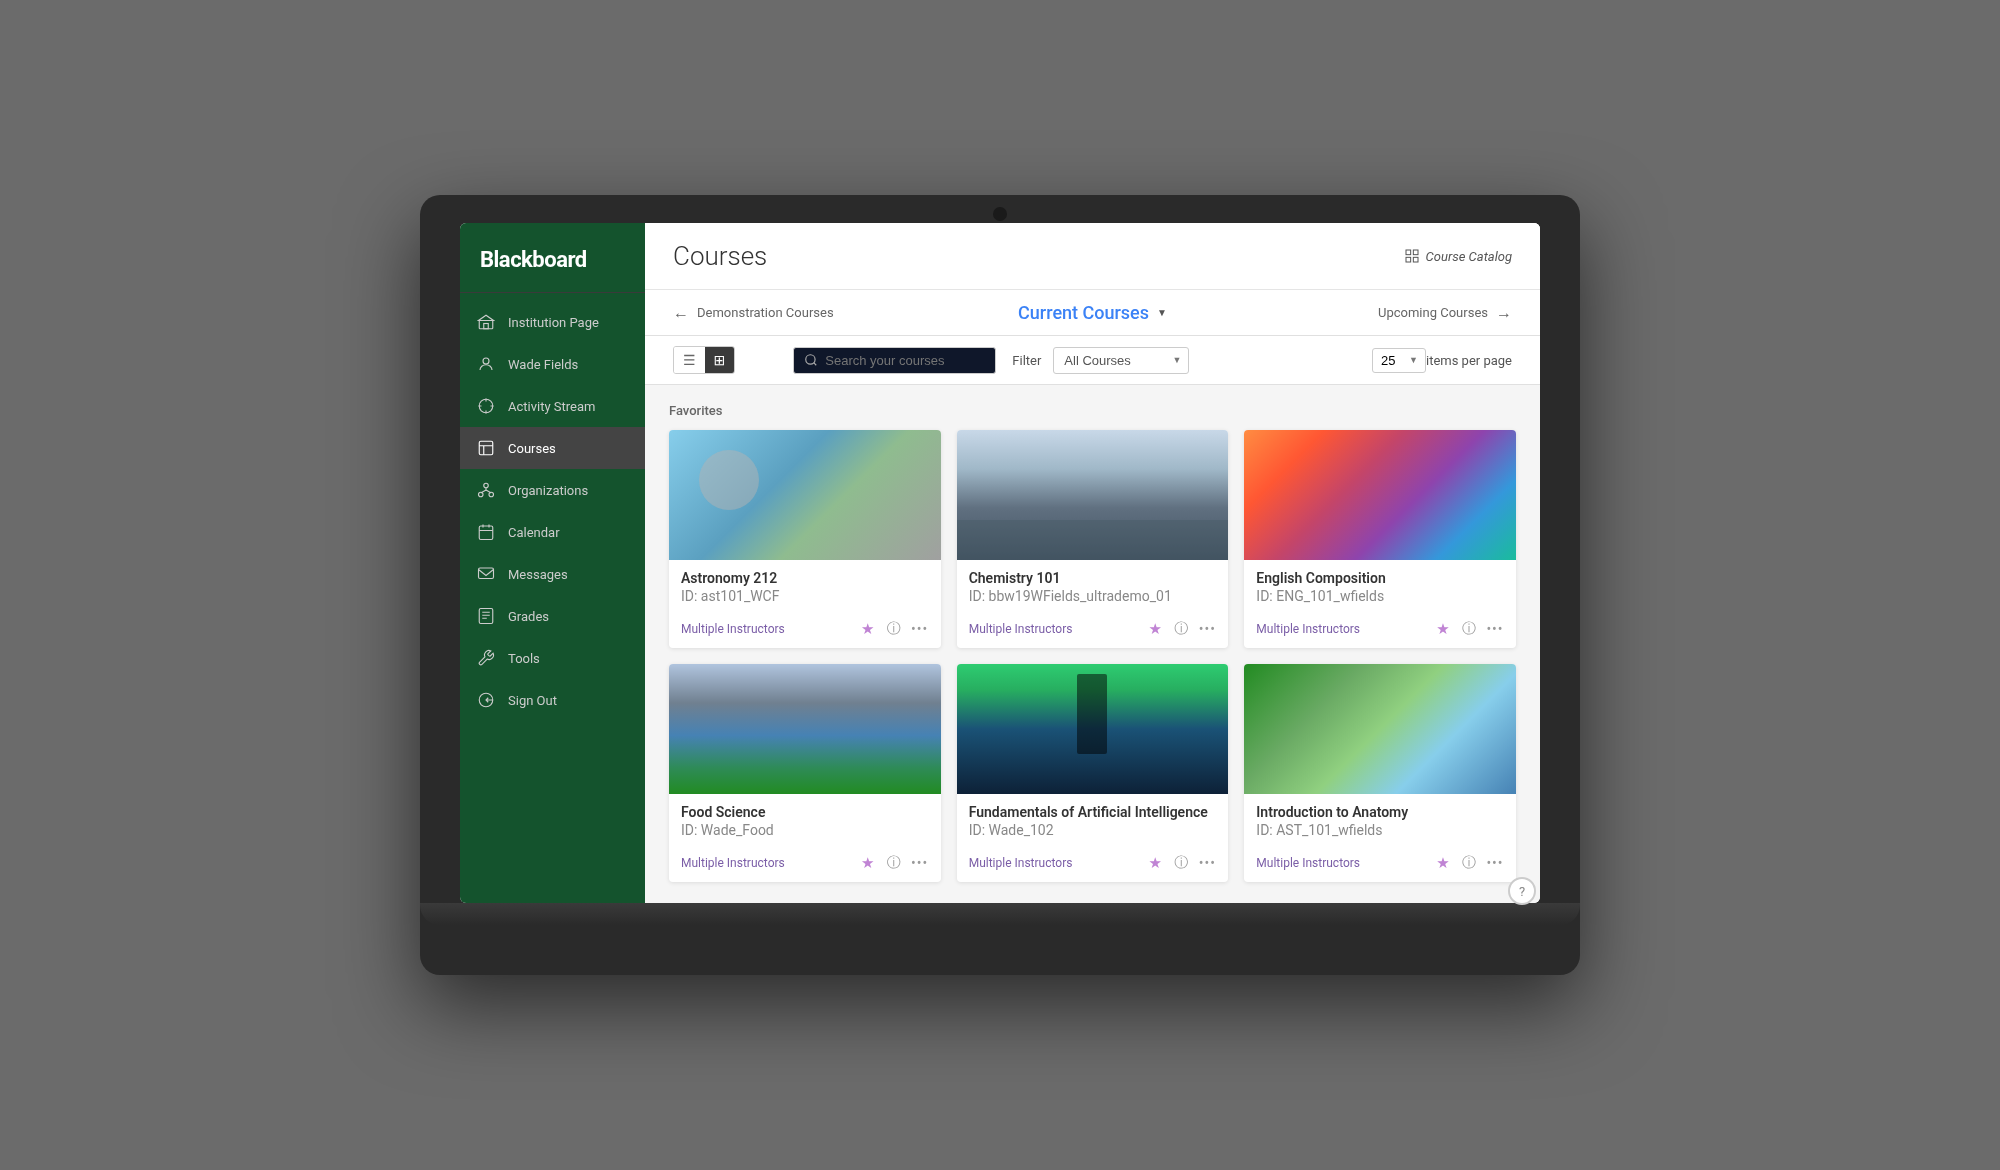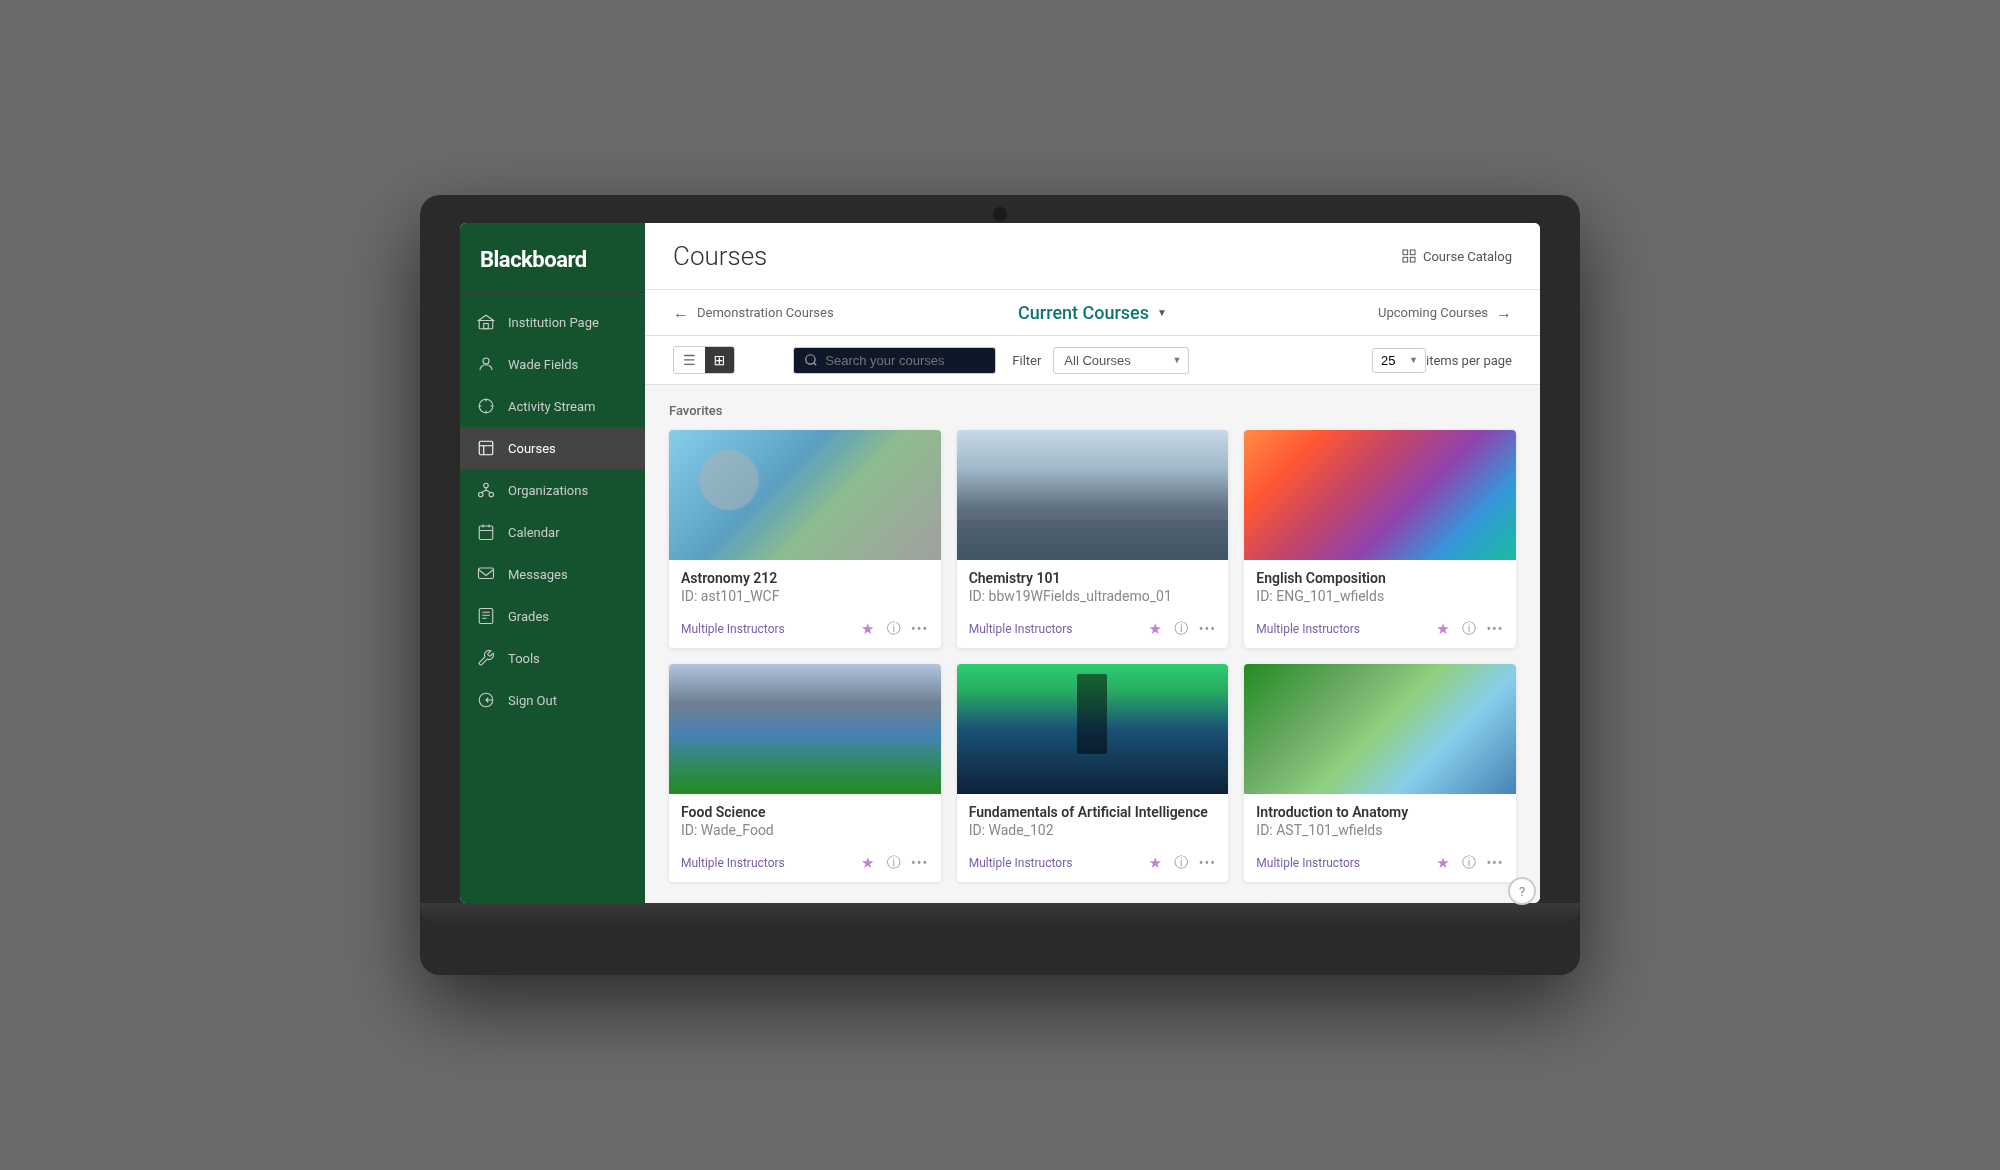--- a/index.html
+++ b/index.html
@@ -119,20 +119,21 @@
       color: #333;
     }
     .course-catalog-btn {
       display: flex;
       align-items: center;
       gap: 6px;
       color: #555;
       font-size: 13px;
       cursor: pointer;
       text-decoration: none;
+      font-style: italic;
     }
     
     .nav-bar {
       background: #fff;
       padding: 12px 28px;
       display: flex;
       align-items: center;
       border-bottom: 1px solid #e0e0e0;
     }
     .nav-left {
@@ -147,21 +148,21 @@
     .nav-center {
       flex: 1;
       display: flex;
       align-items: center;
       justify-content: center;
       gap: 8px;
     }
     .nav-center-text {
       font-size: 18px;
       font-weight: 500;
-      color: #0f766e;
+      color: #3b82f6;
     }
     .nav-right {
       min-width: 220px;
       display: flex;
       align-items: center;
       justify-content: flex-end;
       gap: 8px;
       color: #666;
       font-size: 13px;
       cursor: pointer;

